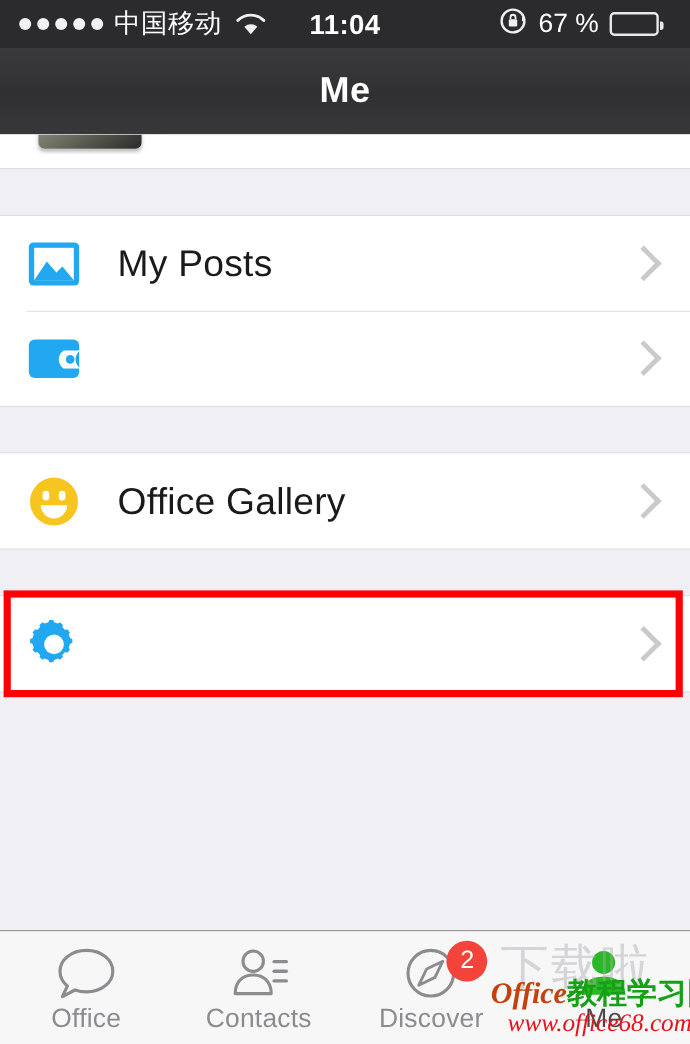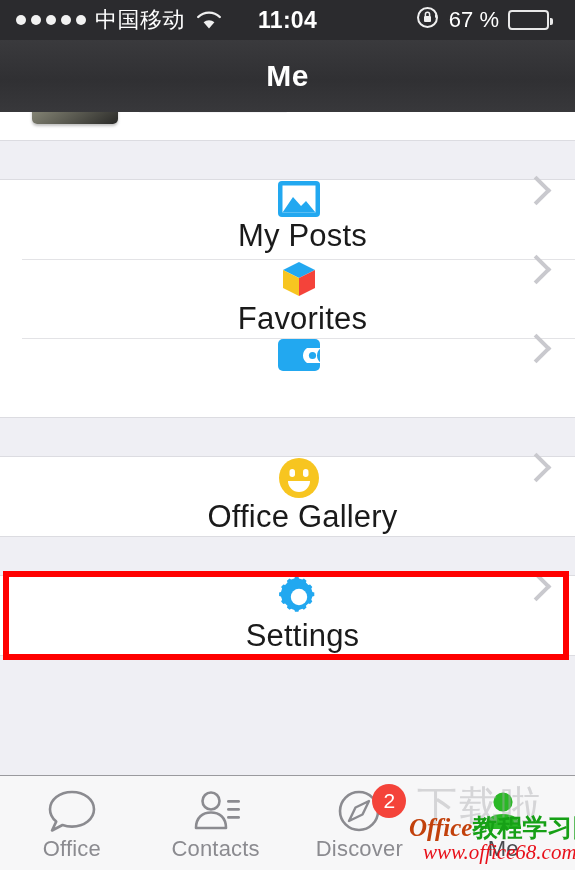--- a/index.html
+++ b/index.html
@@ -161,21 +161,20 @@
   .group {
     background: #ffffff;
   }
   .row {
     height: 79px;
     display: flex;
     align-items: center;
     position: relative;
     background: #ffffff;
     cursor: pointer;
-    flex-direction: column;
   }
   .row + .row::before {
     content: "";
     position: absolute;
     left: 22px;
     right: 0;
     top: 0;
     height: 1px;
     background: #e3e3e6;
   }
@@ -373,31 +372,20 @@
             <rect x="1" y="1" width="42" height="36" rx="4" fill="#22a8f0"></rect>
             <rect x="5.5" y="5.5" width="33" height="27" fill="#ffffff"></rect>
             <path d="M5.5 32.5 L16 17 L24 26 L29 21 L38.5 32.5 Z" fill="#22a8f0"></path>
             <circle cx="31.5" cy="12" r="3" fill="#ffffff"></circle>
           </svg>
         </div>
         <div class="row-label">My Posts</div>
         <div class="chev"></div>
       </div>
 
-      <div class="row">
-        <div class="row-icon">
-          <svg width="42" height="42" viewBox="0 0 42 42">
-            <path d="M21 3 L37 11 L21 19 L5 11 Z" fill="#22a8f0"></path>
-            <path d="M5 11 L21 19 L21 37 L5 29 Z" fill="#f7c520"></path>
-            <path d="M37 11 L21 19 L21 37 L37 29 Z" fill="#f4433a"></path>
-          </svg>
-        </div>
-        <div class="row-label">Favorites</div>
-        <div class="chev"></div>
-      </div>
 
       <div class="row">
         <div class="row-icon">
           <svg width="44" height="34" viewBox="0 0 44 34">
             <rect x="1" y="1" width="42" height="32" rx="5" fill="#22a8f0"></rect>
             <path d="M44 10 a9 9 0 0 0 0 15 L30 25 a9 9 0 0 1 0 -15 Z" fill="#ffffff"></path>
             <circle cx="35.5" cy="17.5" r="3.6" fill="#22a8f0"></circle>
           </svg>
         </div>
         <div class="chev"></div>
@@ -426,21 +414,20 @@
     <div class="gap gap-3"></div>
 
     <div class="group highlight-wrap">
       <div class="row">
         <div class="row-icon">
           <svg width="42" height="42" viewBox="0 0 42 42">
             <path d="M21 2.5 l3.3 1.1 1.6 -1.0 2.6 2.2 -0.6 1.8 2.4 2.4 1.8 -0.6 2.2 2.6 -1.0 1.6 1.1 3.3 1.9 0.6 v3.4 l-1.9 0.6 -1.1 3.3 1.0 1.6 -2.2 2.6 -1.8 -0.6 -2.4 2.4 0.6 1.8 -2.6 2.2 -1.6 -1.0 -3.3 1.1 -0.6 1.9 h-3.4 l-0.6 -1.9 -3.3 -1.1 -1.6 1.0 -2.6 -2.2 0.6 -1.8 -2.4 -2.4 -1.8 0.6 -2.2 -2.6 1.0 -1.6 -1.1 -3.3 -1.9 -0.6 v-3.4 l1.9 -0.6 1.1 -3.3 -1.0 -1.6 2.2 -2.6 1.8 0.6 2.4 -2.4 -0.6 -1.8 2.6 -2.2 1.6 1.0 3.3 -1.1 0.6 -1.9 h3.4 Z" fill="#22a8f0"></path>
             <circle cx="21" cy="21" r="8.2" fill="#ffffff"></circle>
           </svg>
         </div>
-        <div class="row-label">Settings</div>
         <div class="chev"></div>
       </div>
       <div class="redbox"></div>
     </div>
 
     <div class="gap gap-end"></div>
 
   </div>
 
   <div class="tabbar">

